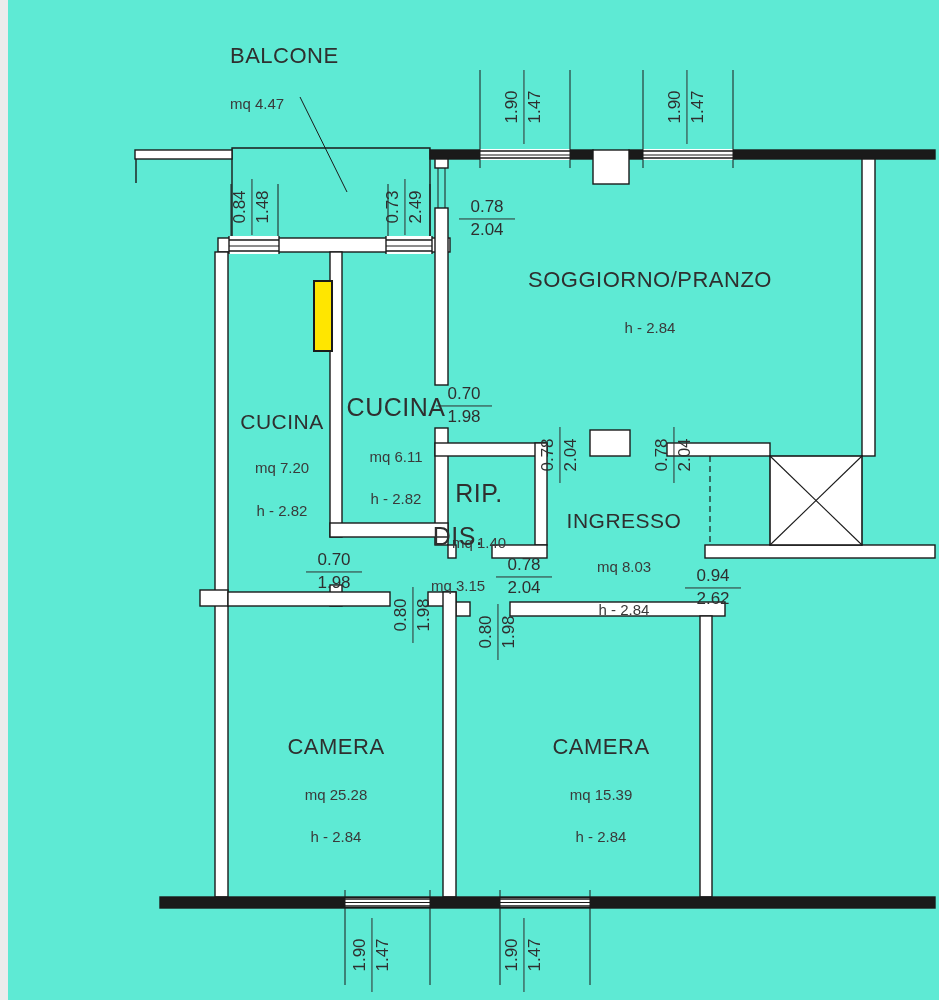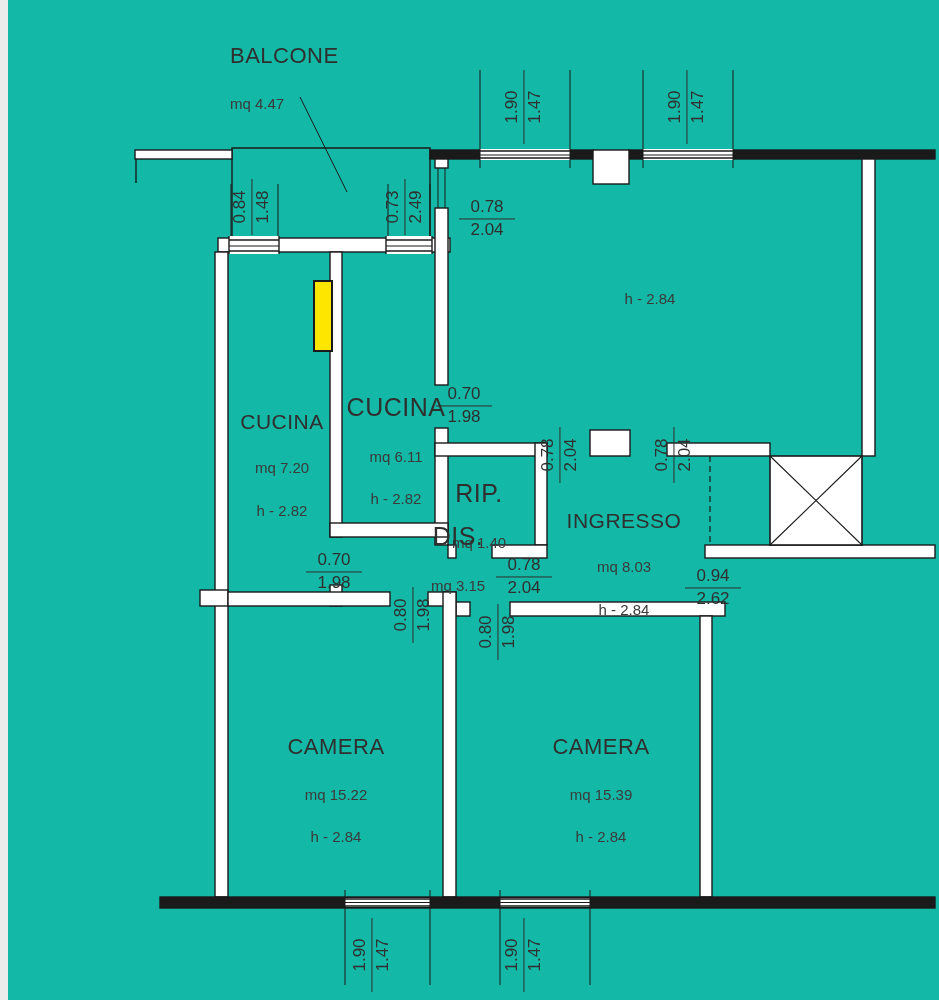--- a/index.html
+++ b/index.html
@@ -1,17 +1,17 @@
 <!DOCTYPE html>
 <html><head>
 <meta charset="utf-8">
 <style>
   html,body{margin:0;padding:0;background:#ffffff;}
   body{font-family:"Liberation Sans", sans-serif;}
-  .stage{position:relative;width:939px;height:1000px;background:#14b8a6;overflow:hidden;}
+  .stage{position:relative;width:939px;height:1000px;background:#5eead4;overflow:hidden;}
   .edge-strip{position:absolute;left:0;top:0;width:8px;height:100%;background:#ececec;}
   svg.plan{position:absolute;left:0;top:0;}
   .room{position:absolute;text-align:center;color:#2f2f2f;transform:translate(-50%,0);line-height:1.3;white-space:nowrap;}
   .room.left-align{transform:none;text-align:left;}
   .rname{font-size:21px;letter-spacing:.5px;}
   .rname.lg{font-size:22px;}
   .rname.sm{font-size:25px;}
   .rsub{font-size:15px;color:#3a3a3a;margin-top:23px;}
   .dim{position:absolute;width:56px;text-align:center;color:#2f2f2f;font-size:17px;line-height:1.18;transform:translate(-50%,-50%);white-space:nowrap;}
   .dim.wide{width:74px;}
@@ -132,20 +132,21 @@
 
     <rect x="314" y="281" width="18" height="70" fill="#ffe600" stroke="#1a1a1a" stroke-width="2"></rect>
   </svg>
 
   <div class="room left-align" style="left:230px;top:42px">
     <div class="rname lg">BALCONE</div>
     <div class="rsub">mq 4.47</div>
   </div>
 
   <div class="room" style="left:650px;top:266px">
+    <div class="rname lg">SOGGIORNO/PRANZO</div>
     <div class="rsub">h - 2.84</div>
   </div>
 
   <div class="room" style="left:396px;top:391px">
     <div class="rname sm">CUCINA</div>
     <div class="rsub">mq 6.11</div>
     <div class="rsub">h - 2.82</div>
   </div>
 
   <div class="room" style="left:282px;top:408px">
@@ -165,21 +166,21 @@
   </div>
 
   <div class="room" style="left:624px;top:507px">
     <div class="rname">INGRESSO</div>
     <div class="rsub">mq 8.03</div>
     <div class="rsub">h - 2.84</div>
   </div>
 
   <div class="room" style="left:336px;top:733px">
     <div class="rname lg">CAMERA</div>
-    <div class="rsub">mq 15.22</div>
+    <div class="rsub">mq 25.28</div>
     <div class="rsub">h - 2.84</div>
   </div>
 
   <div class="room" style="left:601px;top:733px">
     <div class="rname lg">CAMERA</div>
     <div class="rsub">mq 15.39</div>
     <div class="rsub">h - 2.84</div>
   </div>
 
   <div class="dim rot" style="left:252px;top:207px">

